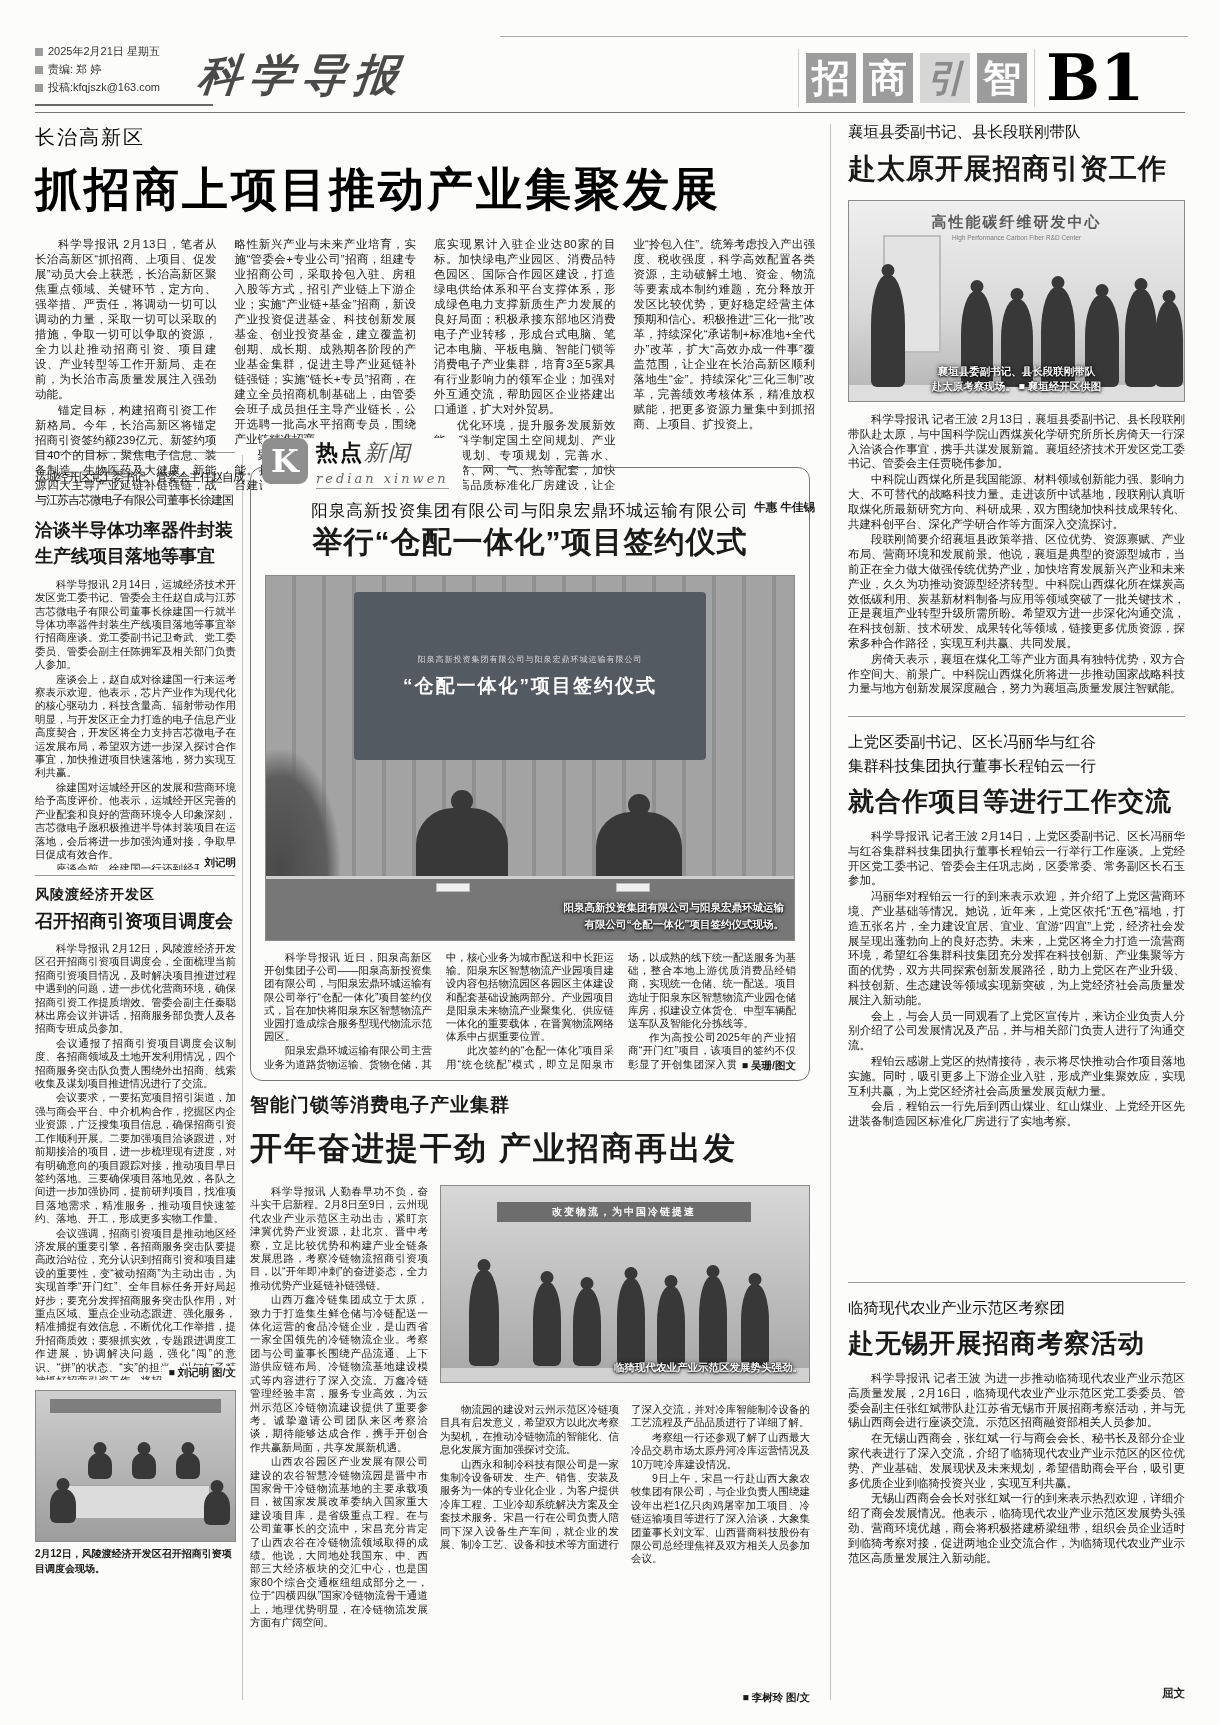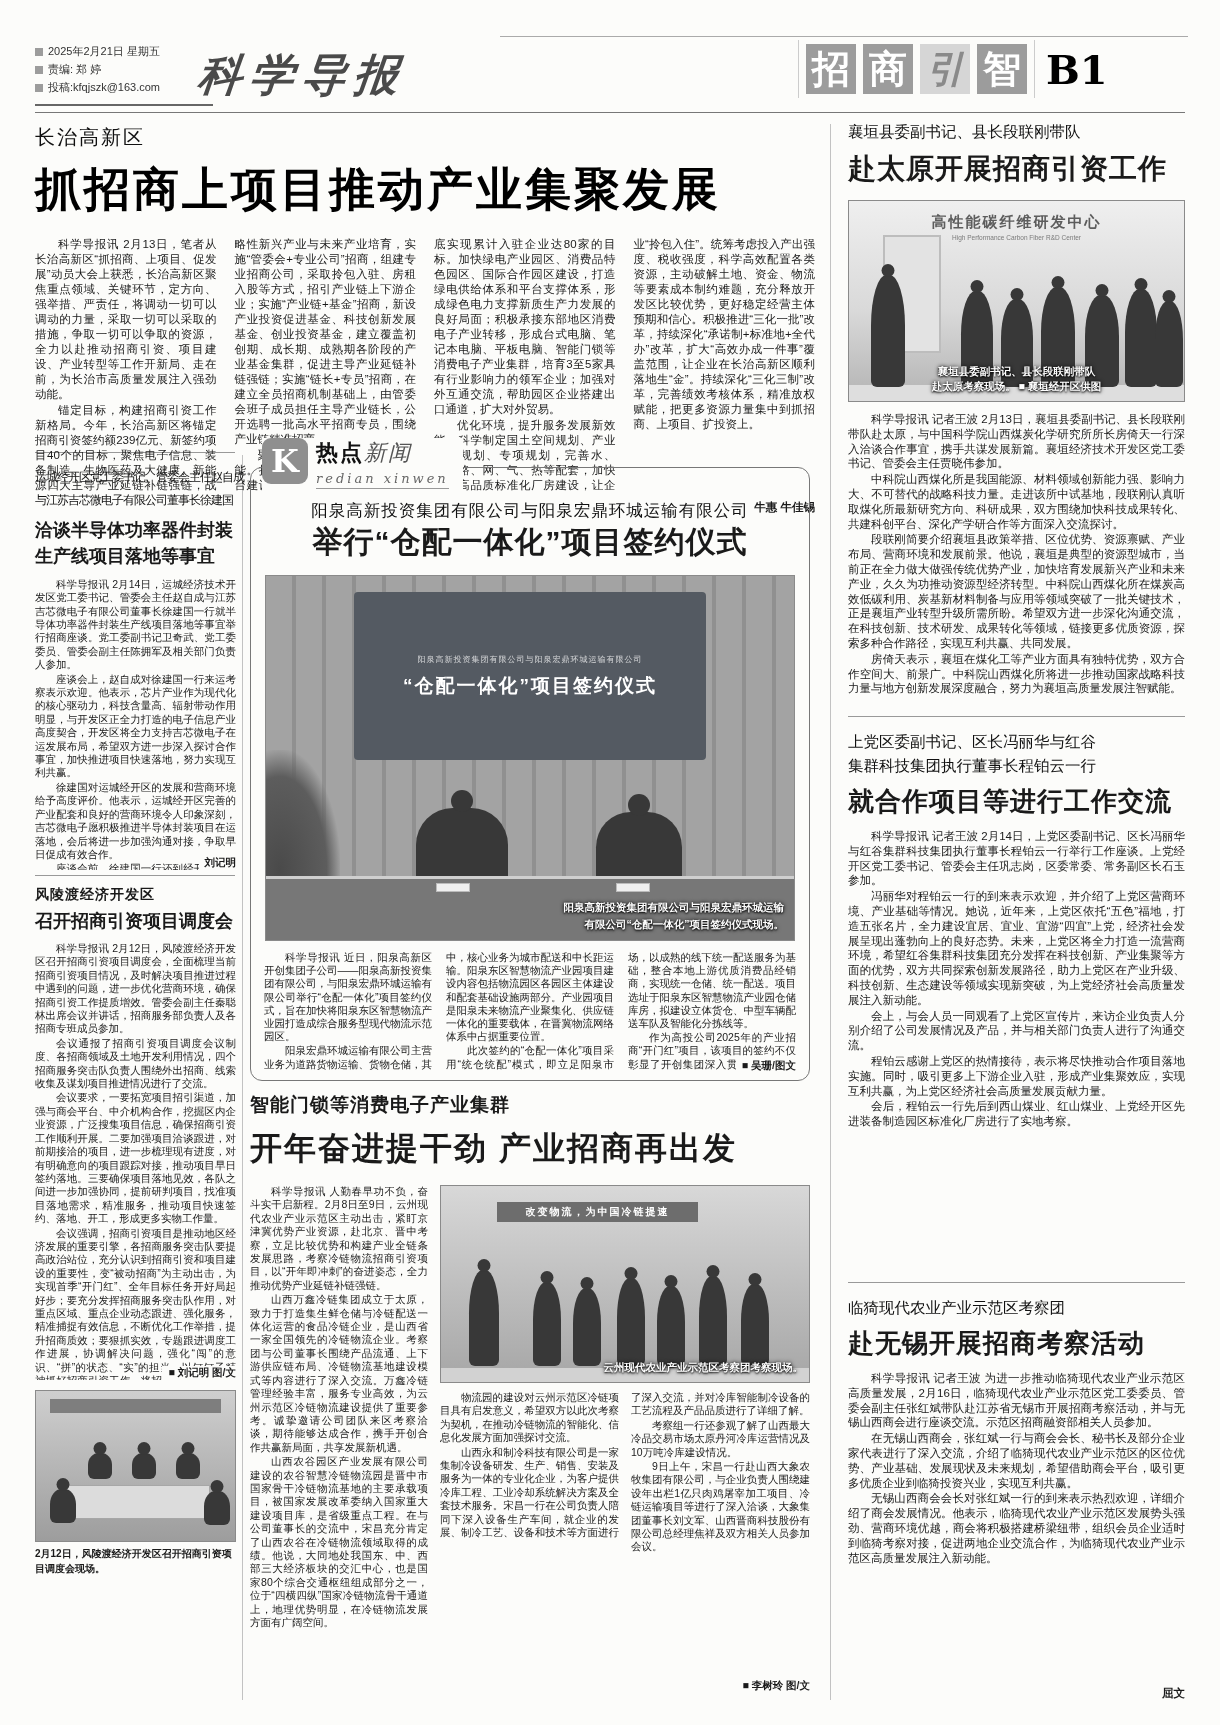--- a/index.html
+++ b/index.html
@@ -11,21 +11,21 @@
   .hd-topline{position:absolute;left:500px;top:36px;width:688px;height:1px;background:#aaa}
   .hd-mainline{position:absolute;left:35px;top:112px;width:1150px;height:1px;background:#777}
   .hd-meta{position:absolute;left:35px;top:44px;width:178px;font-size:11px;color:#333;border-bottom:2px solid #666;padding-bottom:6px}
   .hd-meta .row{display:flex;align-items:center;margin-bottom:3px;white-space:nowrap}
   .sq{display:inline-block;width:8px;height:8px;background:#9c9c9c;margin-right:5px;flex:none}
   .masthead{position:absolute;left:198px;top:46px;font-family:"DejaVu Serif",serif;font-style:italic;font-weight:bold;font-size:44px;color:#4a4a4a;letter-spacing:8px;transform:skewX(-6deg)}
   .badge-wrap{position:absolute;left:798px;top:40px;display:flex;align-items:center;gap:7px}
   .vsep{width:1px;height:58px;background:#ccc}
   .bchar{width:50px;height:50px;background:#9c9c9c;color:#fff;font-weight:bold;font-size:38px;line-height:50px;text-align:center;font-family:"DejaVu Serif",serif}
   .bchar.light{background:#d6d6d6;color:#8a8a8a;font-style:italic}
-  .bnum{font-family:"DejaVu Serif",serif;font-weight:bold;font-size:40px;color:#000;margin-left:4px}
+  .bnum{font-family:"DejaVu Serif",serif;font-weight:bold;font-size:64px;color:#000;margin-left:4px}
 
   
   .jp p{text-indent:2em;text-align:justify}
   .bodywrap{position:relative}
   .byline-abs{position:absolute;right:0;bottom:0;font-weight:bold;background:#fcfcfa;padding-left:6px}
   .hrule{position:absolute;height:1px;background:#999}
   .vrule{position:absolute;width:1px;background:#c2c2c2}
 
   
   .art-main{position:absolute;left:35px;top:124px;width:780px}
@@ -92,23 +92,23 @@
 
   
   .yz{position:absolute;left:250px;top:1092px;width:560px}
   .yz-kicker{font-size:19px;font-weight:bold;letter-spacing:1px}
   .yz-head{font-size:32px;font-weight:bold;letter-spacing:2px;margin-top:9px;white-space:nowrap}
   .yz-flex{display:flex;gap:12px;margin-top:14px}
   .yz-c1{width:178px;height:522px;overflow:hidden;font-size:10.5px;line-height:13.4px}
   .yz-c1 p{margin-bottom:1px}
   .yz-r{width:370px}
   .yz-photo{height:198px;background:linear-gradient(180deg,#d8d8d8,#a6a6a6)}
-  .yz-banner{position:absolute;top:16px;left:56px;width:201px;height:20px;background:#6d6d6d;color:#fff;font-size:10px;font-weight:bold;text-align:center;line-height:20px;letter-spacing:2px}
+  .yz-banner{position:absolute;top:16px;left:56px;width:254px;height:20px;background:#6d6d6d;color:#fff;font-size:10px;font-weight:bold;text-align:center;line-height:20px;letter-spacing:2px}
   .yz-floor{position:absolute;left:0;right:0;bottom:0;height:14px;background:#d2d2d2}
-  .yz-colswrap{position:relative;margin-top:8px}
+  .yz-colswrap{position:relative;margin-top:20px}
   .yz-cols{height:302px;overflow:hidden;column-count:2;column-gap:12px;font-size:10.5px;line-height:13.4px}
   .yz-cols p{margin-bottom:1px}
 </style>
 </head>
 <body>
 
 <div class="page">
 
   <div class="hd-topline"></div>
   <div class="hd-meta">
@@ -253,21 +253,21 @@
         <div class="photo yz-photo">
           <div class="yz-banner">改变物流，为中国冷链提速</div>
           <div class="per" style="left:28px;bottom:16px;width:30px;height:96px"></div>
           <div class="per" style="left:92px;bottom:16px;width:28px;height:84px"></div>
           <div class="per" style="left:132px;bottom:16px;width:28px;height:78px"></div>
           <div class="per" style="left:176px;bottom:16px;width:28px;height:88px"></div>
           <div class="per" style="left:216px;bottom:16px;width:28px;height:80px"></div>
           <div class="per" style="left:258px;bottom:16px;width:28px;height:90px"></div>
           <div class="per" style="left:300px;bottom:16px;width:28px;height:82px"></div>
           <div class="yz-floor"></div>
-          <div class="ph-cap" style="text-align:right">云州现代农业产业示范区考察团考察现场。</div>
+          <div class="ph-cap" style="text-align:right">临猗现代农业产业示范区发展势头强劲。</div>
         </div>
         <div class="yz-colswrap">
           <div class="yz-cols jp">
             <p>物流园的建设对云州示范区冷链项目具有启发意义，希望双方以此次考察为契机，在推动冷链物流的智能化、信息化发展方面加强探讨交流。</p>
             <p>山西永和制冷科技有限公司是一家集制冷设备研发、生产、销售、安装及服务为一体的专业化企业，为客户提供冷库工程、工业冷却系统解决方案及全套技术服务。宋昌一行在公司负责人陪同下深入设备生产车间，就企业的发展、制冷工艺、设备和技术等方面进行了深入交流，并对冷库智能制冷设备的工艺流程及产品品质进行了详细了解。</p>
             <p>考察组一行还参观了解了山西最大冷品交易市场太原丹河冷库运营情况及10万吨冷库建设情况。</p>
             <p>9日上午，宋昌一行赴山西大象农牧集团有限公司，与企业负责人围绕建设年出栏1亿只肉鸡屠宰加工项目、冷链运输项目等进行了深入洽谈，大象集团董事长刘文军、山西晋商科技股份有限公司总经理焦祥及双方相关人员参加会议。</p>
           </div>
           <span class="byline-abs" style="font-size:10.5px">■ 李树玲 图/文</span>
         </div>

